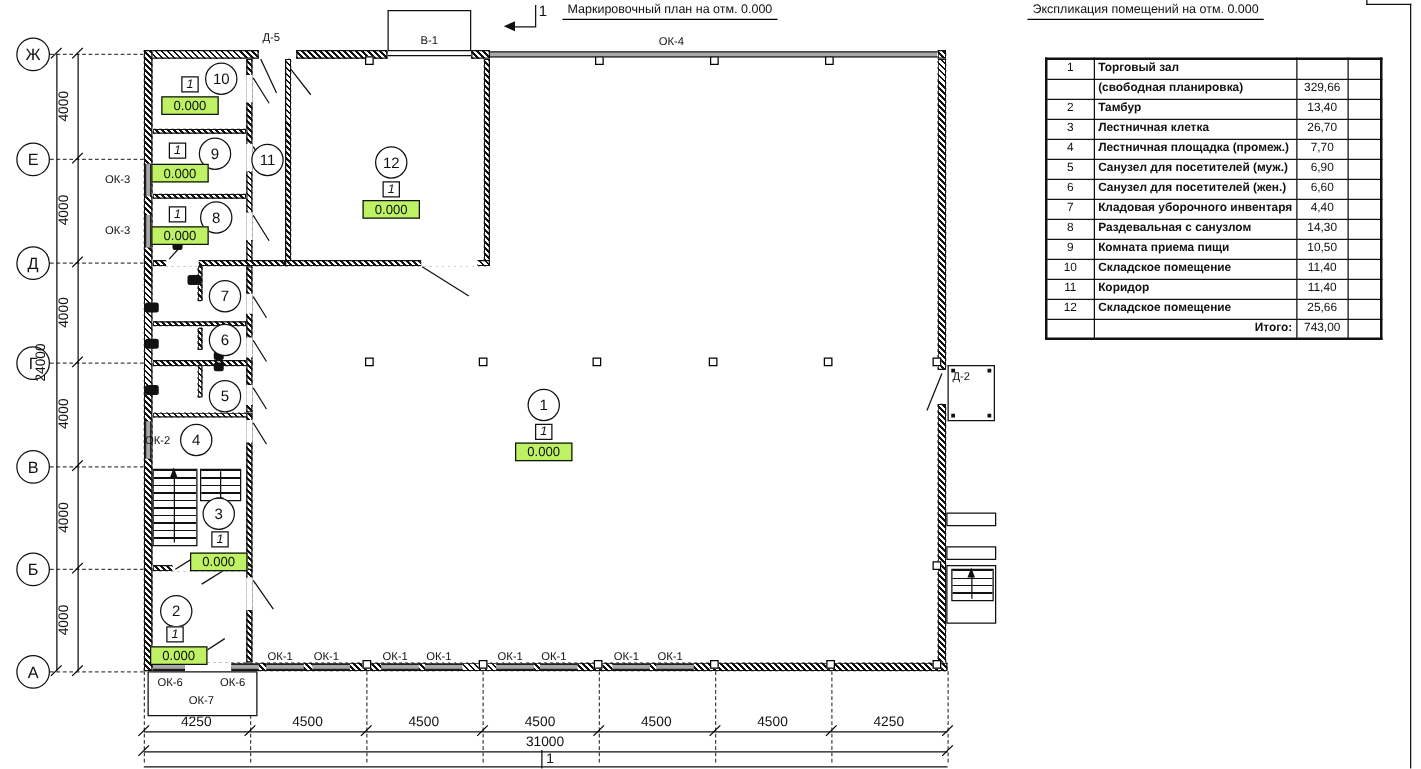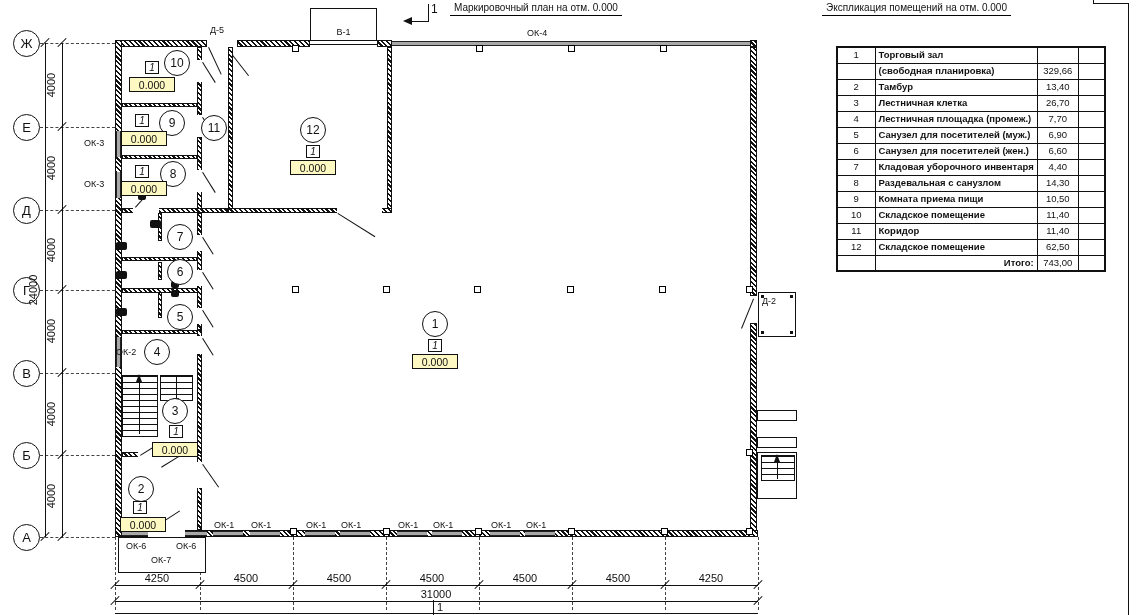--- a/index.html
+++ b/index.html
@@ -8,21 +8,21 @@
   .sheet { position:relative; width:1137px; height:615px; background:#fff; overflow:hidden; }
   .wall { position:absolute; background:#fff repeating-linear-gradient(45deg,#111 0 1.6px, rgba(255,255,255,0) 1.6px 3.4px); box-shadow: inset 0 0 0 1px #111; }
   .gap { position:absolute; background:#fff; }
   .line-h { position:absolute; height:0; border-top:1px solid #111; }
   .line-v { position:absolute; width:0; border-left:1px solid #111; }
   .dash-h { position:absolute; height:0; border-top:1px dashed #444; }
   .dash-v { position:absolute; width:0; border-left:1px dashed #444; }
   .tick { position:absolute; width:12px; height:0; border-top:1.6px solid #000; transform:rotate(-45deg); transform-origin:center; }
   .circle { position:absolute; width:26px; height:26px; border:1.2px solid #111; border-radius:50%; background:#fff; display:flex; align-items:center; justify-content:center; font-size:12px; }
   .axis-c { width:27px; height:27px; font-size:13px; }
-  .lvlbox { position:absolute; width:46px; height:15px; border:1.2px solid #111; background:#fef9c3; font-size:10.5px; display:flex; align-items:center; justify-content:center; }
+  .lvlbox { position:absolute; width:46px; height:15px; border:1.2px solid #111; background:#bef264; font-size:10.5px; display:flex; align-items:center; justify-content:center; }
   .onebox { position:absolute; width:14px; height:13px; border:1px solid #111; background:#fff; font-style:italic; font-size:10px; display:flex; align-items:center; justify-content:center; }
   .lbl { position:absolute; font-size:9px; white-space:nowrap; }
   .dimlbl { position:absolute; font-size:11px; width:40px; text-align:center; }
   .vlbl { position:absolute; font-size:11px; width:60px; text-align:center; transform:rotate(-90deg); transform-origin:center; }
   .colsq { position:absolute; width:7px; height:7px; border:1.7px solid #000; background:#fff; }
   .win { position:absolute; height:5px; background:#a8a8a8; border-top:1px solid #222; border-bottom:1px solid #222; }
   .winv { position:absolute; width:5px; background:#a8a8a8; border-left:1px solid #222; border-right:1px solid #222; }
   .leaf { position:absolute; width:26px; height:0; border-top:1px solid #111; transform-origin:0 0; }
   .wc { position:absolute; width:11px; height:8px; background:#111; border-radius:2px; }
   .wc-s { position:absolute; width:8px; height:7px; background:#111; border-radius:2px; }
@@ -389,21 +389,21 @@
         </tr>
     <tr>
           <td class="c-num">11</td>
           <td class="c-name">Коридор</td>
           <td class="c-area">11,40</td>
           <td class="c-cat"></td>
         </tr>
     <tr>
           <td class="c-num">12</td>
           <td class="c-name">Складское помещение</td>
-          <td class="c-area">62,50</td>
+          <td class="c-area">25,66</td>
           <td class="c-cat"></td>
         </tr>
     <tr class="total">
       <td class="c-num"></td>
       <td class="c-name">Итого:</td>
       <td class="c-area">743,00</td>
       <td class="c-cat"></td>
     </tr>
   </tbody>
     </table>

